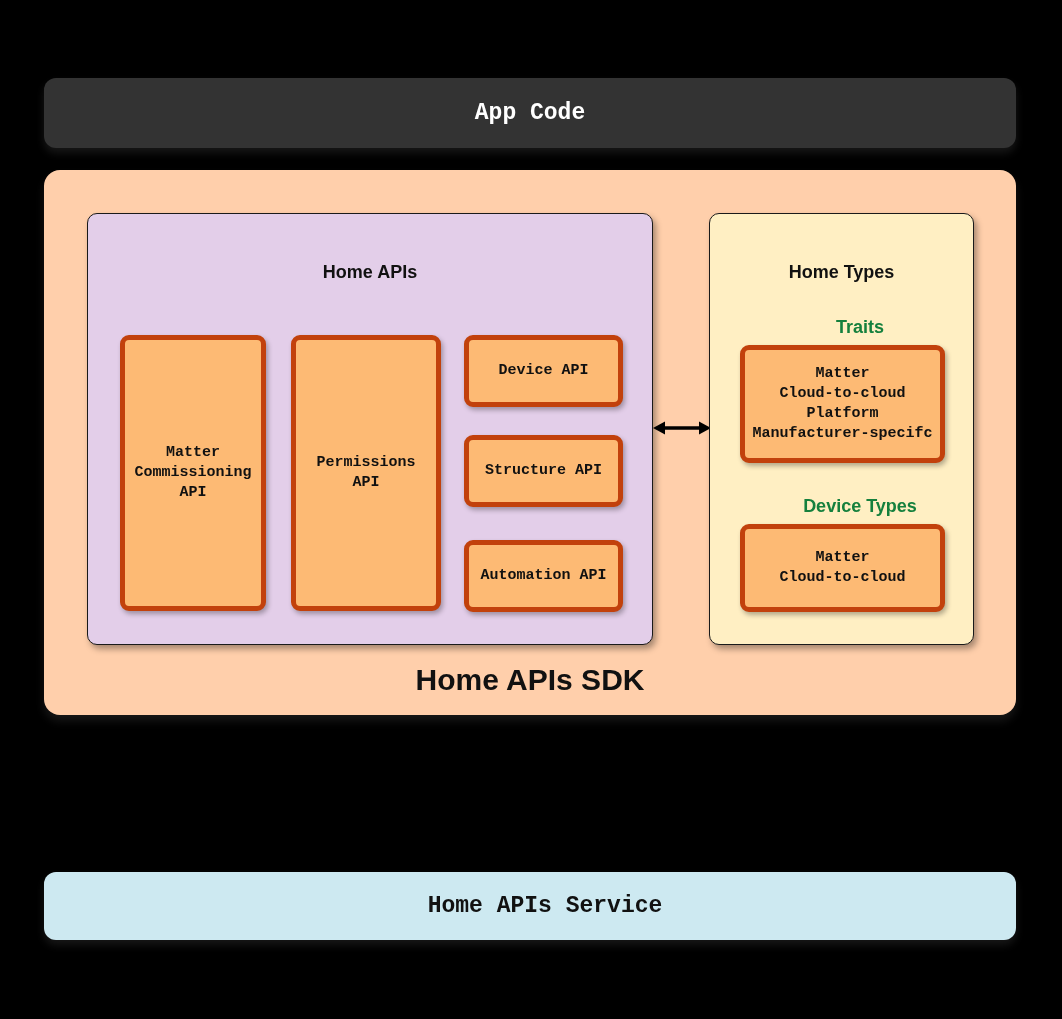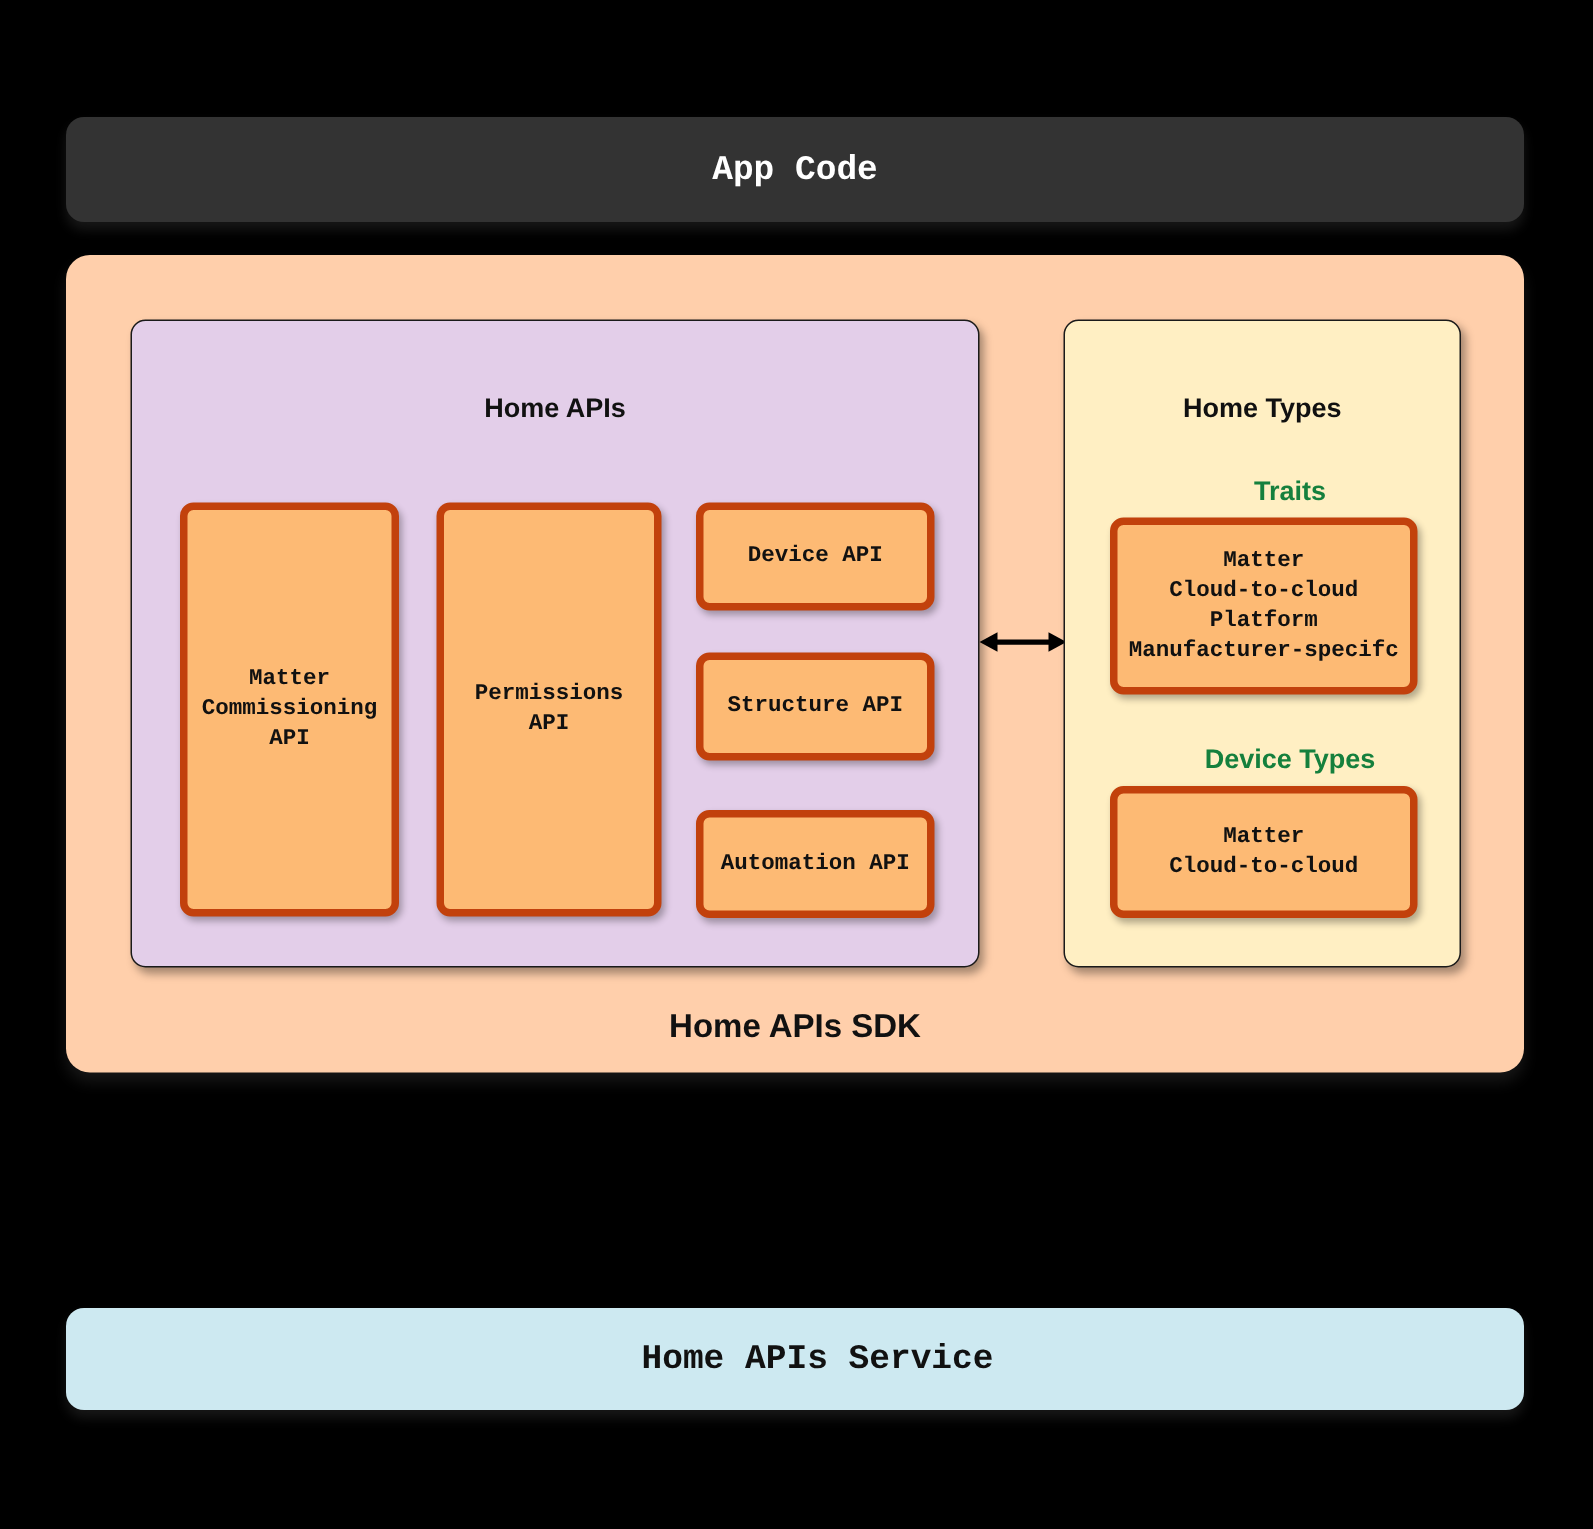--- a/index.html
+++ b/index.html
@@ -51,21 +51,21 @@
     background: #FFCFAB;
     border-radius: 16px;
     box-shadow: 0 6px 10px rgba(90,90,90,0.25);
   }
   .sdk-label {
     position: absolute;
     left: 0; right: 0;
     bottom: 18px;
     text-align: center;
     color: #111;
-    font-size: 22px;
+    font-size: 30px;
     font-weight: bold;
   }
 
   
   .home-apis {
     left: 43px; top: 43px;
     width: 566px; height: 432px;
     background: #E3CEE9;
     border: 1px solid #1a1a1a;
     border-radius: 10px;

